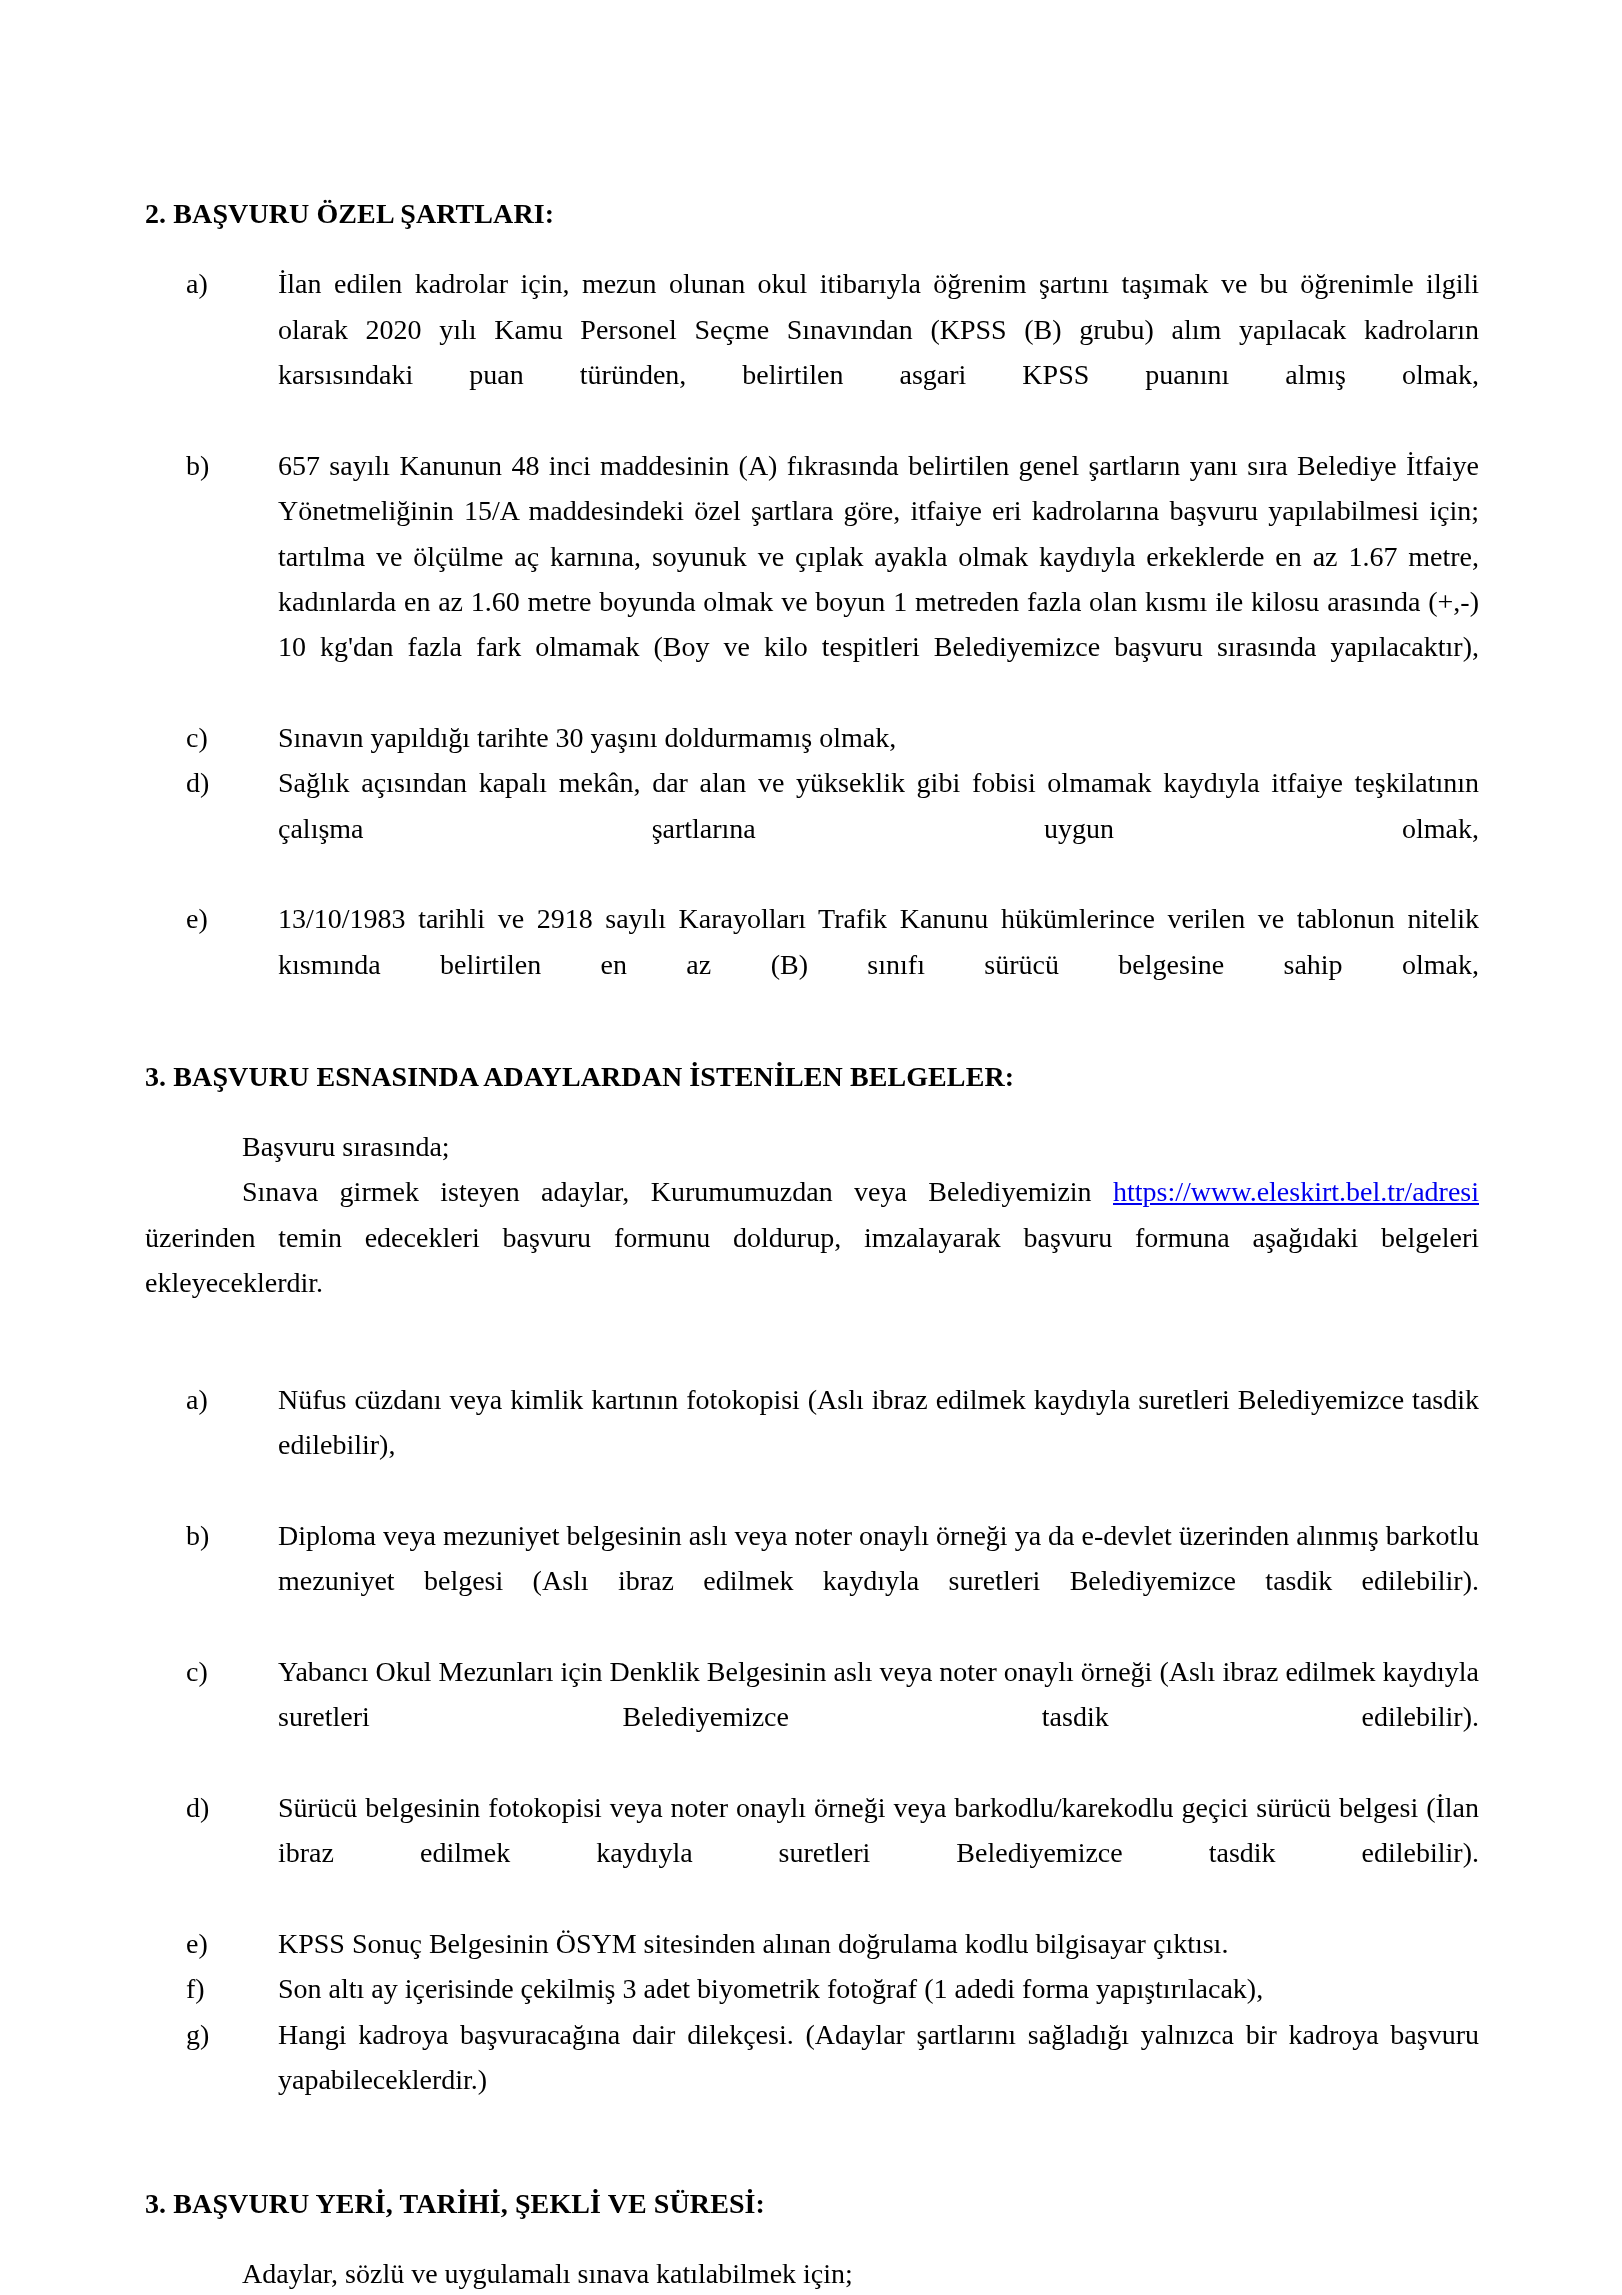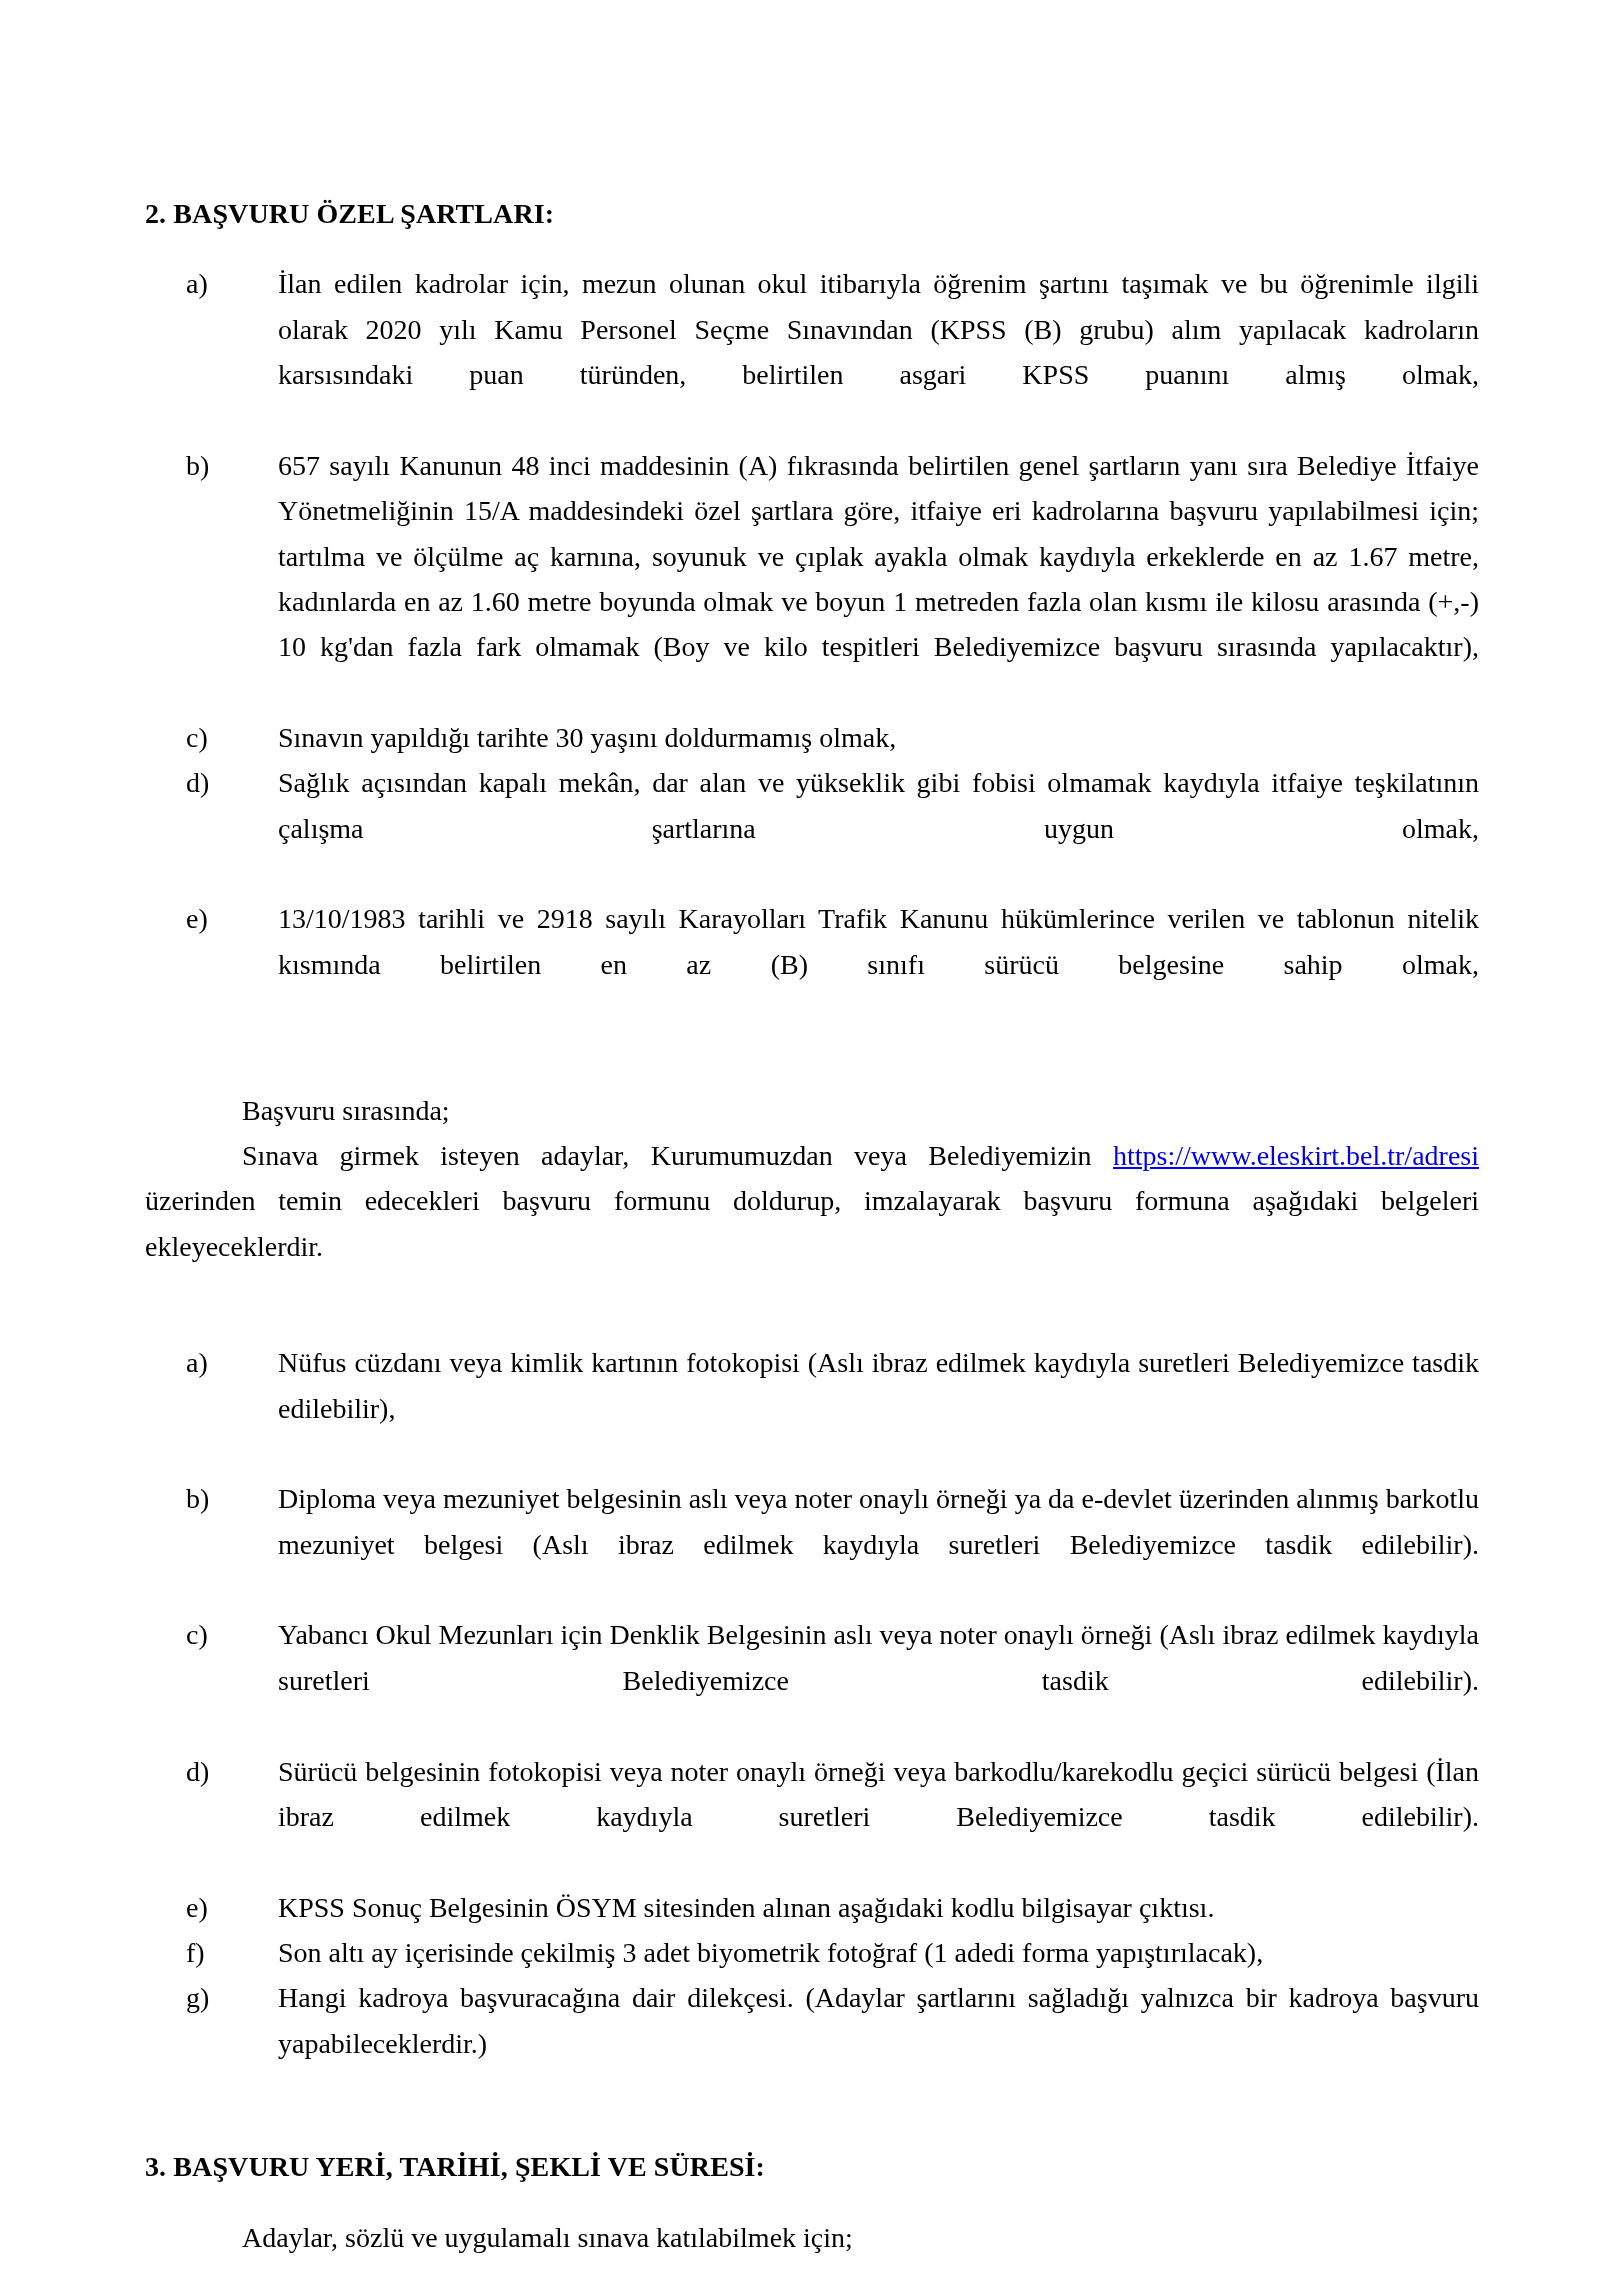--- a/index.html
+++ b/index.html
@@ -116,20 +116,21 @@
         <span class="li-text">Sağlık açısından kapalı mekân, dar alan ve yükseklik gibi fobisi olmamak kaydıyla itfaiye teşkilatının çalışma şartlarına uygun olmak,</span>
       </li>
       <li>
         <span class="marker">e)</span>
         <span class="li-text">13/10/1983 tarihli ve 2918 sayılı Karayolları Trafik Kanunu hükümlerince verilen ve tablonun nitelik kısmında belirtilen en az (B) sınıfı sürücü belgesine sahip olmak,</span>
       </li>
     </ol>
 
     <div class="gap-block"></div>
 
+    <h2 class="section-heading">3. BAŞVURU ESNASINDA ADAYLARDAN İSTENİLEN BELGELER:</h2>
     <div class="gap-after-heading"></div>
 
     <p class="body-par indent-par no-justify">Başvuru sırasında;</p>
 
     <p class="body-par indent-par"><span>Sınava girmek isteyen adaylar, Kurumumuzdan veya Belediyemizin </span><a class="url-link" href="#">https://www.eleskirt.bel.tr/adresi</a><span> üzerinden temin edecekleri başvuru formunu doldurup, imzalayarak başvuru formuna aşağıdaki belgeleri ekleyeceklerdir.</span></p>
 
     <div class="gap-block"></div>
 
     <ol class="alpha-list">
       <li>
@@ -143,21 +144,21 @@
       <li>
         <span class="marker">c)</span>
         <span class="li-text">Yabancı Okul Mezunları için Denklik Belgesinin aslı veya noter onaylı örneği (Aslı ibraz edilmek kaydıyla suretleri Belediyemizce tasdik edilebilir).</span>
       </li>
       <li>
         <span class="marker">d)</span>
         <span class="li-text">Sürücü belgesinin fotokopisi veya noter onaylı örneği veya barkodlu/karekodlu geçici sürücü belgesi (İlan ibraz edilmek kaydıyla suretleri Belediyemizce tasdik edilebilir).</span>
       </li>
       <li>
         <span class="marker">e)</span>
-        <span class="li-text no-justify">KPSS Sonuç Belgesinin ÖSYM sitesinden alınan aşağıdaki kodlu bilgisayar çıktısı.</span>
+        <span class="li-text no-justify">KPSS Sonuç Belgesinin ÖSYM sitesinden alınan doğrulama kodlu bilgisayar çıktısı.</span>
       </li>
       <li>
         <span class="marker">f)</span>
         <span class="li-text no-justify">Son altı ay içerisinde çekilmiş 3 adet biyometrik fotoğraf (1 adedi forma yapıştırılacak),</span>
       </li>
       <li>
         <span class="marker">g)</span>
         <span class="li-text">Hangi kadroya başvuracağına dair dilekçesi. (Adaylar şartlarını sağladığı yalnızca bir kadroya başvuru yapabileceklerdir.)</span>
       </li>
     </ol>

